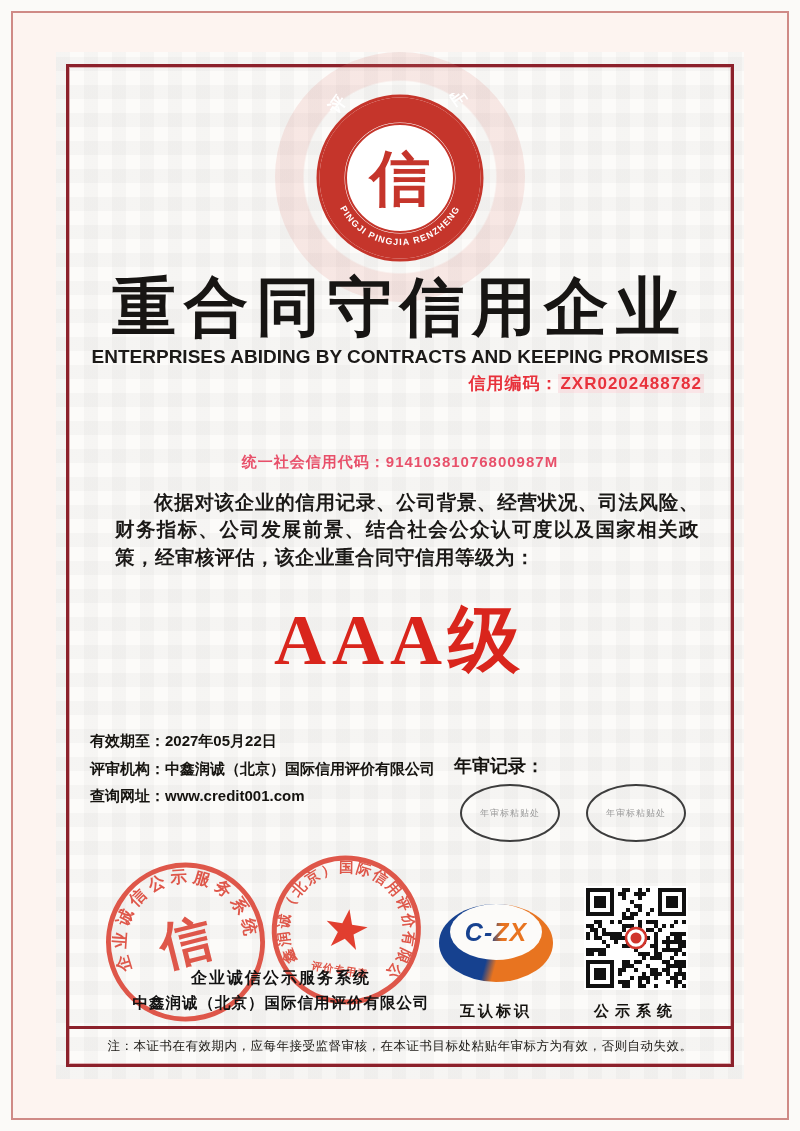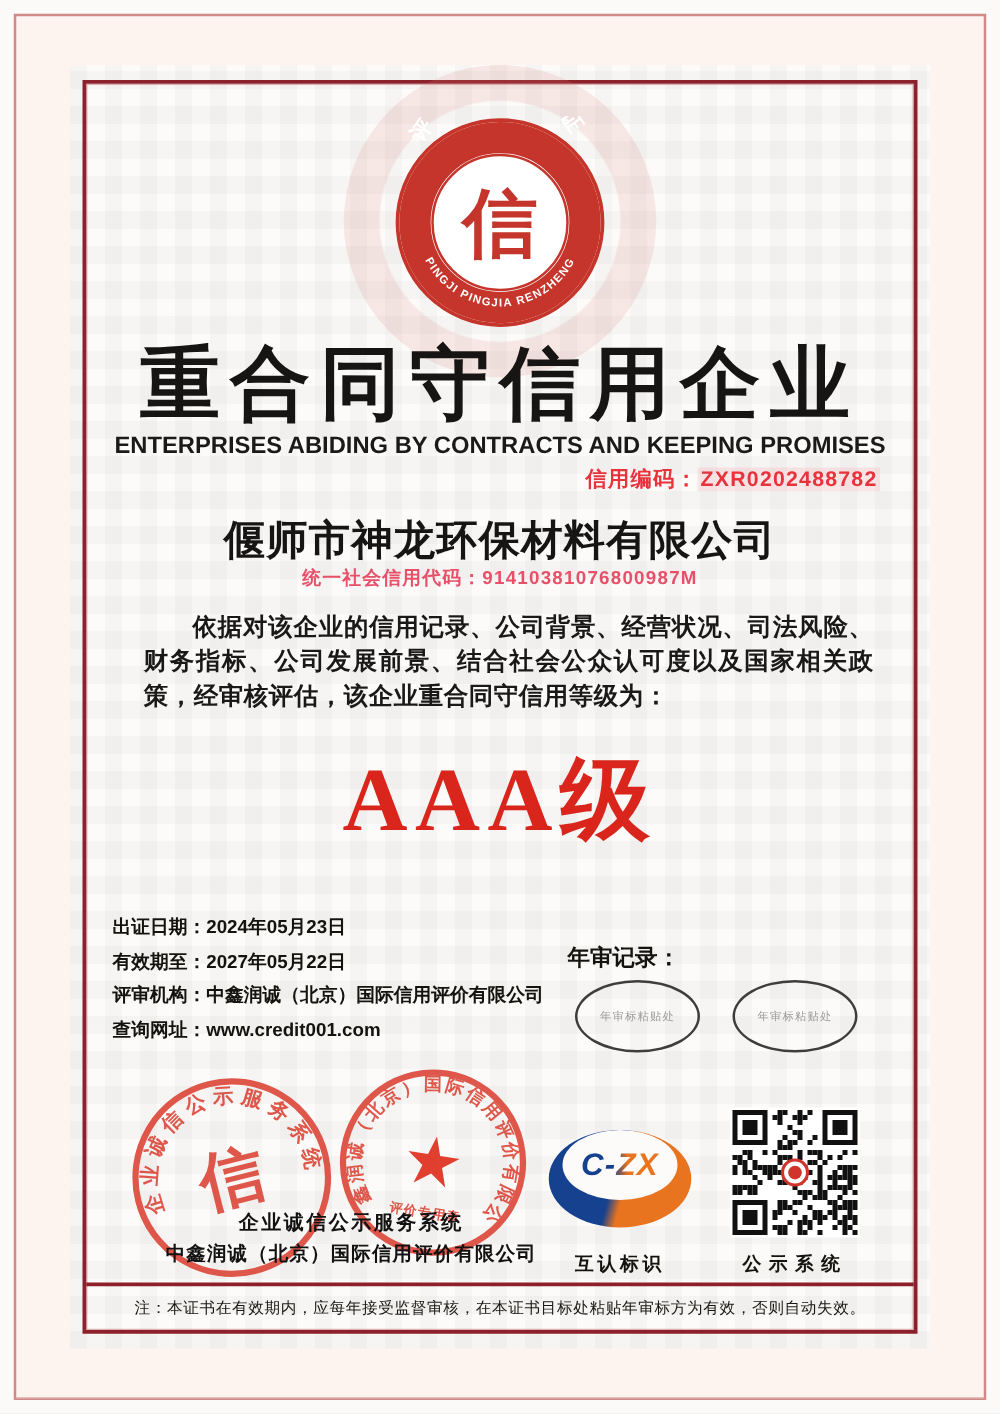--- a/index.html
+++ b/index.html
@@ -127,33 +127,29 @@
       </svg>
     </div>
 
     <div class="abs title">重合同守信用企业</div>
     <div class="abs title-en">ENTERPRISES ABIDING BY CONTRACTS AND KEEPING PROMISES</div>
 
     <div class="abs credit-code">
       <span>信用编码：</span><span class="val">ZXR0202488782</span>
     </div>
 
-    <div class="abs company">偃师市神龙环保材料有限公司</div>
     <div class="abs uscc">
       <span>统一社会信用代码：</span><span>91410381076800987M</span>
     </div>
 
     <div class="abs body-par">依据对该企业的信用记录、公司背景、经营状况、司法风险、财务指标、公司发展前景、结合社会公众认可度以及国家相关政策，经审核评估，该企业重合同守信用等级为：</div>
 
     <div class="abs grade">AAA级</div>
 
     <div class="abs details">
-      <div class="detail-row">
-        <span class="lab">出证日期：</span><span>2024年05月23日</span>
-      </div>
       <div class="detail-row">
         <span class="lab">有效期至：</span><span>2027年05月22日</span>
       </div>
       <div class="detail-row">
         <span class="lab">评审机构：</span><span>中鑫润诚（北京）国际信用评价有限公司</span>
       </div>
       <div class="detail-row">
         <span class="lab">查询网址：</span><span>www.credit001.com</span>
       </div>
     </div>

